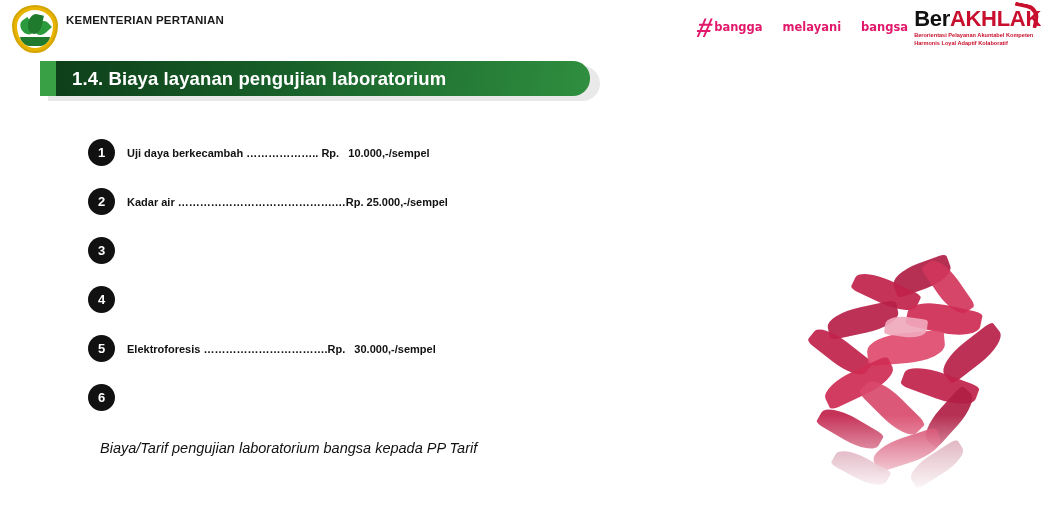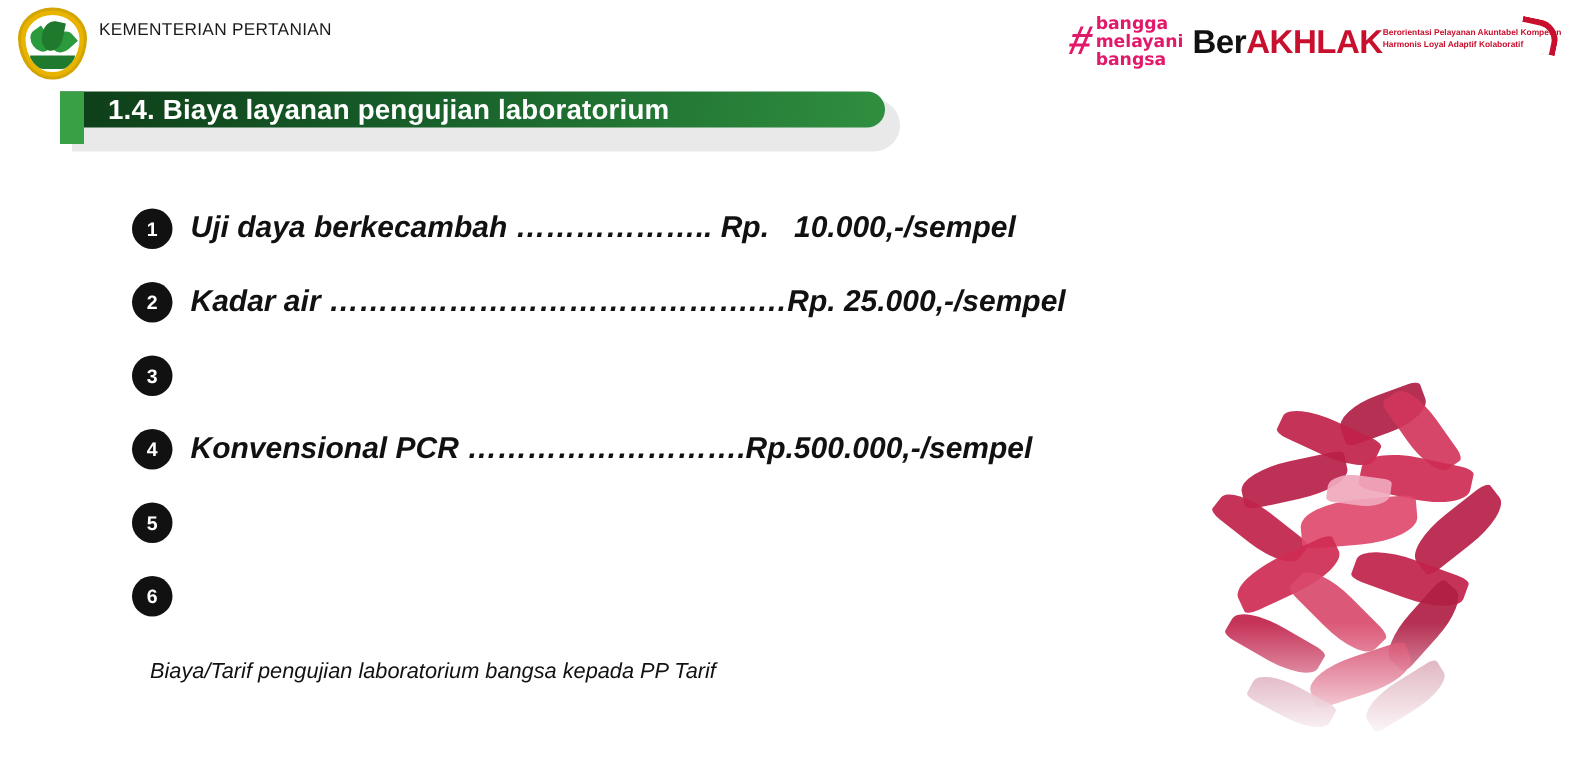--- a/index.html
+++ b/index.html
@@ -84,21 +84,21 @@
     width: 30px;
     height: 9px;
     background: #1f7a2e;
     border-radius: 0 0 14px 14px;
   }
   .ministry {
     position: absolute;
     left: 66px;
     top: 13px;
     font-size: 11.5px;
-    font-weight: normal;
+    font-weight: bold;
     color: #1a1a1a;
     line-height: 1.32;
     letter-spacing: 0.2px;
   }
 
   
   .brand-right {
     position: absolute;
     right: 8px;
     top: 6px;
@@ -115,32 +115,33 @@
   .bmb-hash {
     font-size: 27px;
     font-weight: bold;
     color: #e2186b;
     line-height: 1;
     transform: skewX(-12deg);
     margin-right: 2px;
   }
   .bmb-words {
     display: flex;
-    flex-direction: column;
+    flex-direction: row;
     line-height: 1.04;
+    gap: 20px;
   }
   .bmb-words span {
     font-size: 11.5px;
     font-weight: bold;
     color: #e2186b;
     font-family: "DejaVu Sans", sans-serif;
   }
   .berakhlak-block {
     display: flex;
-    flex-direction: row;
+    flex-direction: column;
     align-items: flex-start;
     position: relative;
   }
   .berakhlak {
     font-size: 22px;
     font-weight: bold;
     color: #c8102e;
     line-height: 1;
     letter-spacing: -0.3px;
   }
@@ -174,21 +175,21 @@
     width: 552px;
     height: 35px;
     background: #e9e9e9;
     border-radius: 0 18px 18px 0;
   }
   .banner {
     position: absolute;
     left: 40px;
     top: 61px;
     width: 550px;
-    height: 24px;
+    height: 35px;
     background: linear-gradient(100deg, #0d3d18 0%, #18602a 45%, #2f8f3f 100%);
     border-radius: 0 17px 17px 0;
     display: flex;
     align-items: center;
   }
   .banner-tab {
     position: absolute;
     left: 40px;
     top: 61px;
     width: 16px;
@@ -224,25 +225,24 @@
     color: #ffffff;
     font-size: 13px;
     font-weight: bold;
     display: flex;
     align-items: center;
     justify-content: center;
     flex: 0 0 auto;
   }
   .row-text {
     margin-left: 12px;
-    font-size: 20px;
+    font-size: 11px;
     font-weight: bold;
     color: #111111;
     white-space: pre;
-    font-style: italic;
   }
   .footnote {
     position: absolute;
     left: 100px;
     top: 440px;
     font-size: 14.5px;
     font-style: italic;
     color: #111111;
   }
 
@@ -326,25 +326,25 @@
     <div class="bullet">2</div>
     <div class="row-text">Kadar air …………………………………….…Rp. 25.000,-/sempel</div>
   </div>
 
   <div class="list-row">
     <div class="bullet">3</div>
   </div>
 
   <div class="list-row">
     <div class="bullet">4</div>
-    <div class="row-text">Konvensional PCR ……………………….Rp.500.000,-/sempel</div>
   </div>
 
   <div class="list-row">
     <div class="bullet">5</div>
+    <div class="row-text">Elektroforesis …………………………….Rp.   30.000,-/sempel</div>
   </div>
 
   <div class="list-row">
     <div class="bullet">6</div>
   </div>
 </div>
 
 <div class="footnote">Biaya/Tarif pengujian laboratorium bangsa kepada PP Tarif</div>
 
 <div class="flower">

